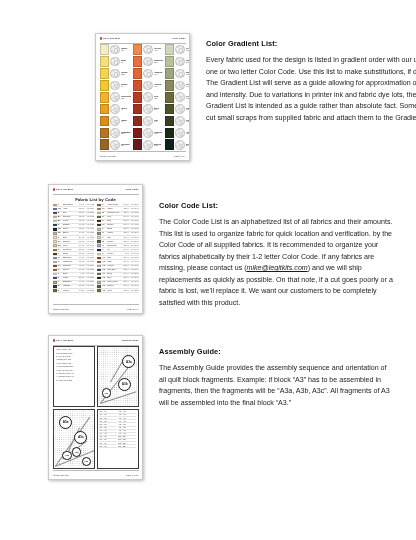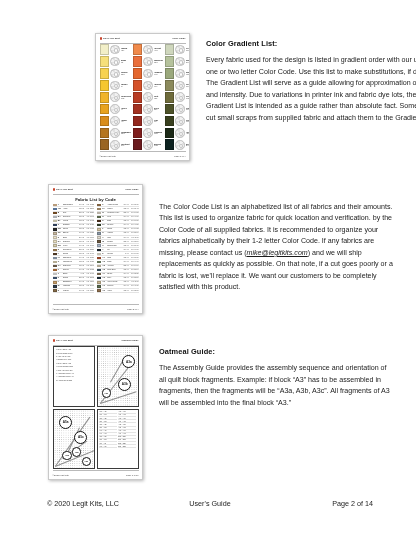--- a/index.html
+++ b/index.html
@@ -907,20 +907,21 @@
 
         <div class="rule-line"></div>
         <div class="doc-footer">
           <span>©2020 Legit Kits</span>
           <span>Page 2 of 4</span>
         </div>
       </div>
     </div>
 
     <div class="copy-wrap" style="top:22px;">
+      <div class="copy-heading">Color Code List:</div>
       <div class="copy-body"><span>The Color Code List is an alphabetized list of all fabrics and their amounts.  This list is used to organize fabric for quick location and verification.  by the Color Code of all supplied fabrics.  It is recommended to organize your fabrics alphabetically by their 1-2 letter Color Code.  If any fabrics are missing, please contact us (</span><a class="inline-link" href="#">mike@legitkits.com</a><span>) and we will ship replacements as quickly as possible.  On that note, if a cut goes poorly or a fabric is lost, we'll replace it.  We want our customers to be completely satisfied with this product.</span></div>
     </div>
   </div>
 
   <div class="section" style="top:335px;height:155px;">
 
     <div class="thumb-wrap" style="top:0px;">
       <div class="doc" style="height:145px;">
         <div class="doc-header">
           <span class="brandmark">
@@ -997,26 +998,19 @@
 
         <div class="rule-line"></div>
         <div class="doc-footer">
           <span>©2020 Legit Kits</span>
           <span>Page 1 of 10</span>
         </div>
       </div>
     </div>
 
     <div class="copy-wrap" style="top:13px;">
-      <div class="copy-heading">Oatmeal Guide:</div>
+      <div class="copy-heading">Assembly Guide:</div>
       <div class="copy-body">The Assembly Guide provides the assembly sequence and orientation of all quilt block fragments.  Example:  if block “A3” has to be assembled in fragments, then the fragments will be “A3a, A3b, A3c”. All fragments of A3 will be assembled into the final block “A3.”</div>
     </div>
   </div>
 
-  <div class="page-footer">
-    <div class="page-footer-inner">
-      <span class="pf-left">© 2020 Legit Kits, LLC</span>
-      <span class="pf-center">User's Guide</span>
-      <span class="pf-right">Page 2 of 14</span>
-    </div>
-  </div>
 
 </div>
 
 </body></html>

